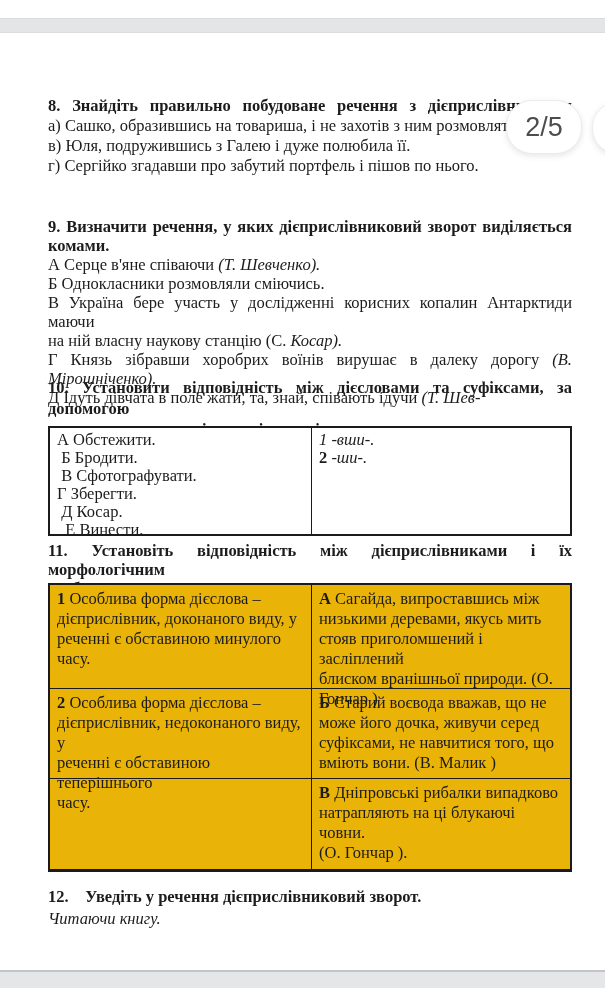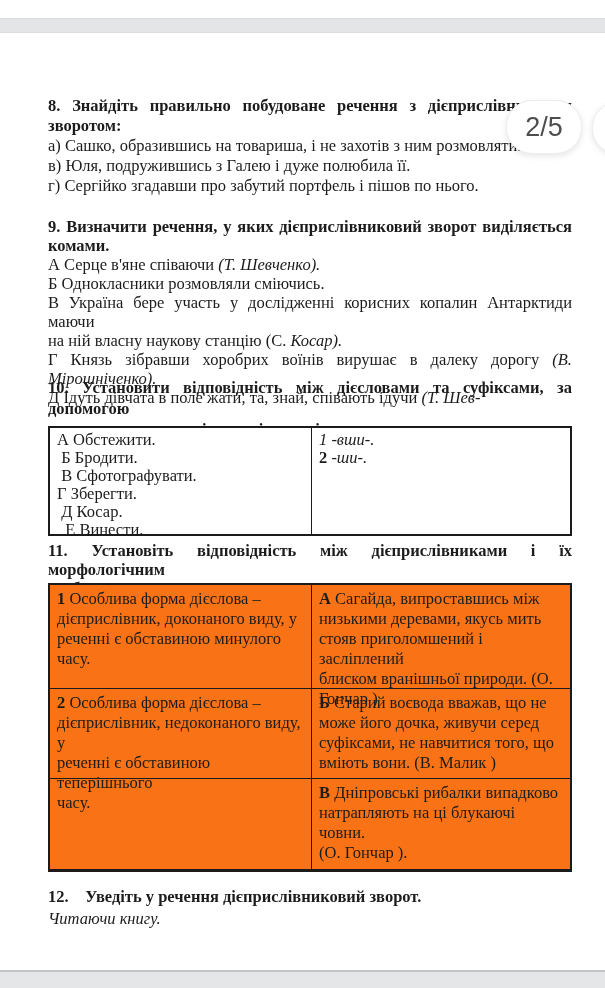--- a/index.html
+++ b/index.html
@@ -24,40 +24,39 @@
   .just{white-space:normal;text-align:justify;text-align-last:justify;}
   .tbl{position:absolute;left:48px;width:524px;border:2px solid #1b1b1b;
     display:flex;box-sizing:border-box;background:#fff;}
   #table10{top:426px;height:110px;}
   #table10 .cell{line-height:18px;padding:3px 6px 0 7px;}
   .cell{box-sizing:border-box;}
   .cell .line{font-size:16.5px;}
   .cl{width:262px;border-right:1px solid #1b1b1b;}
   .cr{flex:1;}
   .tbl2{position:absolute;left:48px;width:524px;top:583px;
-    border:2px solid #1b1b1b;border-bottom-width:3px;box-sizing:border-box;background:#f97316;}
+    border:2px solid #1b1b1b;border-bottom-width:3px;box-sizing:border-box;background:#eab308;}
   .trow{display:flex;border-bottom:1px solid #1b1b1b;box-sizing:border-box;}
   .trow:last-child{border-bottom:none;}
   .trow .cell{line-height:20px;padding:4px 6px 0 7px;}
   .badge{position:absolute;left:506px;top:100px;width:74px;height:52px;border-radius:26px;
     background:#ffffff;border:1px solid #edece8;box-shadow:0 2px 6px rgba(0,0,0,0.10);
     display:flex;align-items:center;justify-content:center;
     font-family:"Liberation Sans", sans-serif;font-size:27px;color:#4d4d4d;z-index:5;}
   .pill2{position:absolute;left:592px;top:102px;width:70px;height:50px;border-radius:25px;
     background:#ffffff;border:1px solid #edece8;box-shadow:0 2px 6px rgba(0,0,0,0.10);z-index:5;}
 </style>
 </head>
 <body>
 
 <div class="strip-top"></div>
 
 <div>
   <div class="txt" id="q8">
       <div class="line just"><span class="b">8. Знайдіть правильно побудоване речення з дієприслівниковим</span></div>
-      <div class="line"><span class="b">зворотом:</span></div>
       <div class="line"><span>а) Сашко, образившись на товариша, і не захотів з ним розмовляти.</span></div>
       <div class="line"><span>в) Юля, подружившись з Галею і дуже полюбила її.</span></div>
       <div class="line"><span>г) Сергійко згадавши про забутий портфель і пішов по нього.</span></div>
     </div>
   <div class="txt" id="q9">
       <div class="line just"><span class="b">9. Визначити речення, у яких дієприслівниковий зворот виділяється</span></div>
       <div class="line"><span class="b">комами.</span></div>
       <div class="line"><span>А Серце в'яне співаючи </span><span class="i">(Т. Шевченко).</span></div>
       <div class="line"><span>Б Однокласники розмовляли сміючись.</span></div>
       <div class="line just"><span>В Україна бере участь у дослідженні корисних копалин Антарктиди маючи</span></div>

